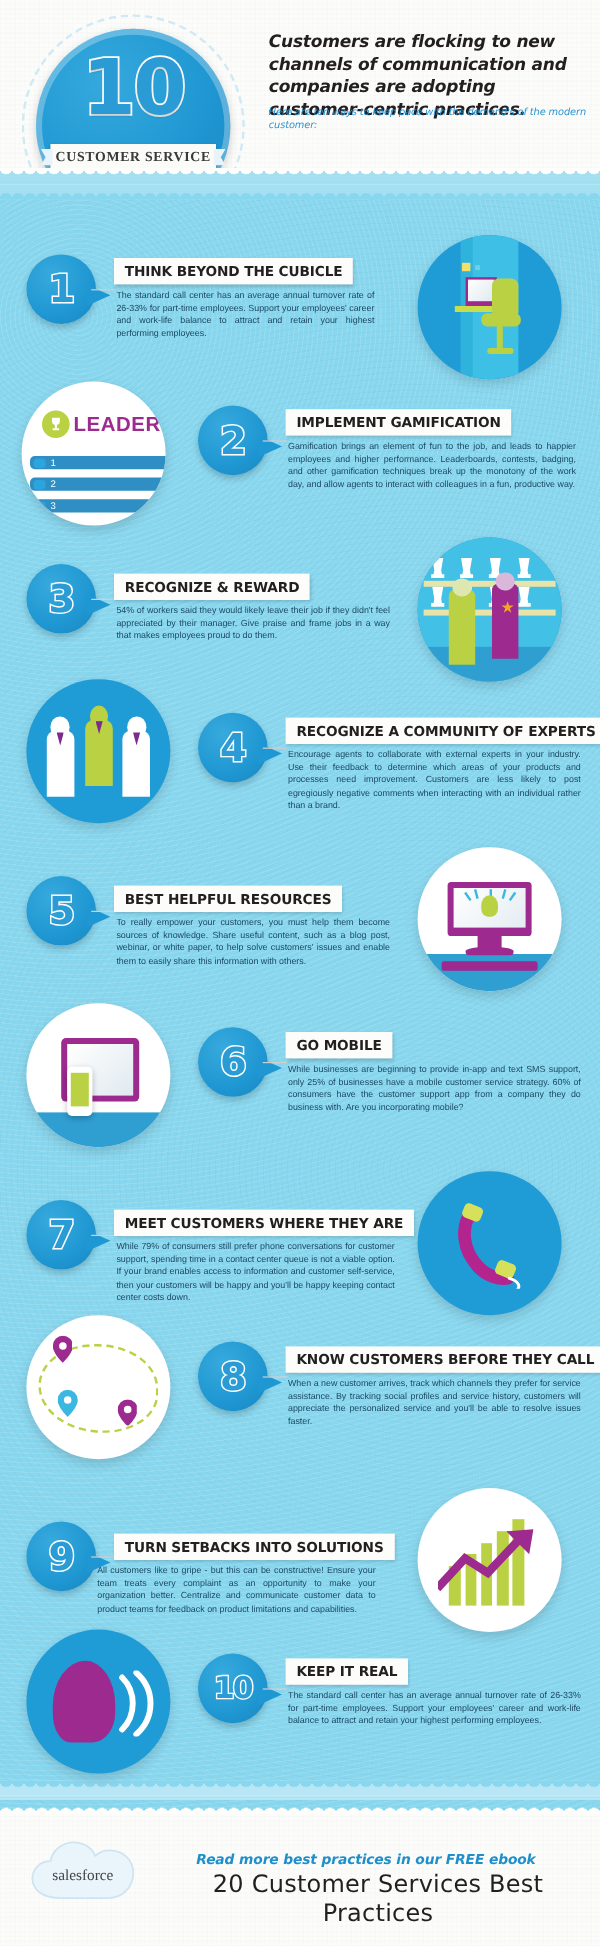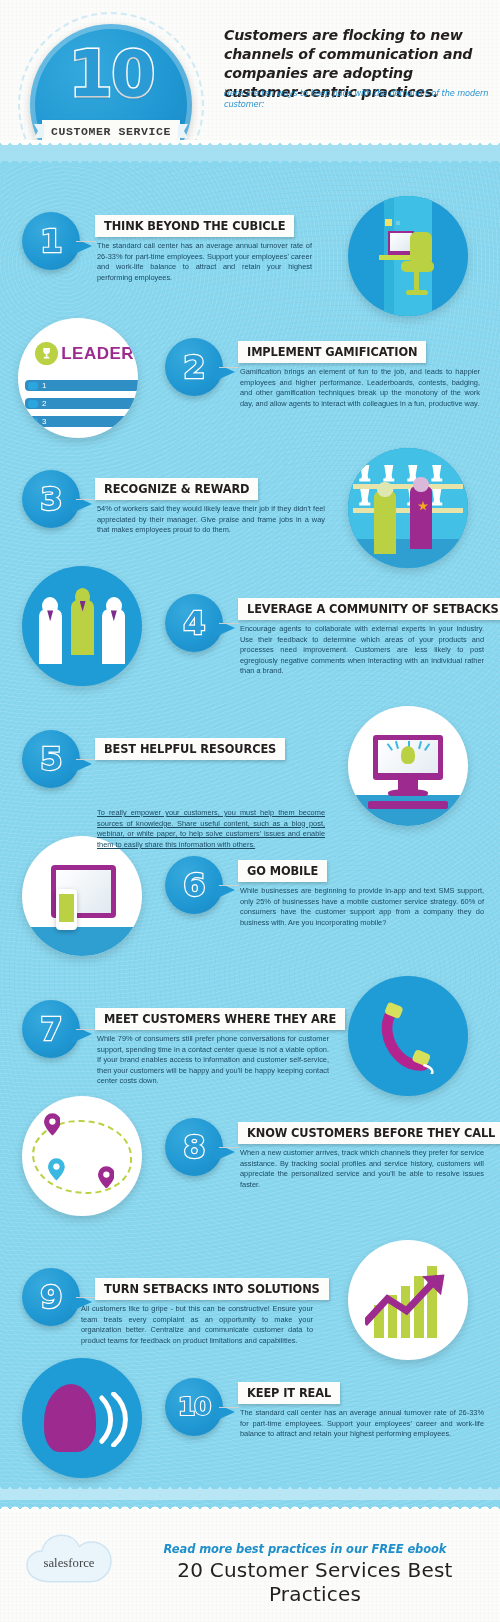--- a/index.html
+++ b/index.html
@@ -60,21 +60,21 @@
     letter-spacing: -2px;
     text-shadow: 0 2px 2px rgba(0,0,0,.2);
   }
   .badge-banner {
     position: absolute; left: 12px; right: 12px; top: 96px; height: 22px;
     background: #fbfbf7;
     display: flex; align-items: center; justify-content: center;
     box-shadow: 0 1px 2px rgba(0,0,0,.2);
   }
   .badge-banner span {
-    font-family: Liberation Mono, monospace;
+    font-family: Liberation Serif, serif;
     font-weight: bold; font-size: 11.5px; color: #3a3a3a; letter-spacing: .6px;
   }
   .badge-banner::before, .badge-banner::after {
     content:""; position:absolute; top:4px; width:10px; height:14px; background:#e9f4fa;
   }
   .badge-banner::before { left:-8px; clip-path: polygon(0 0,100% 0,100% 100%,0 100%,40% 50%); }
   .badge-banner::after  { right:-8px; clip-path: polygon(0 0,100% 0,60% 50%,100% 100%,0 100%); }
   .badge-sub {
     position: absolute; left: 42px; right: 42px; top: 122px; height: 14px;
     background: #1a6f9e; display:flex; align-items:center; justify-content:center;
@@ -402,21 +402,21 @@
     <div class="p4h" style="left:70%; top:26%; background:#ffffff;"></div>
     <div class="p4t" style="left:74%; top:37%;"></div>
   </div>
   <div class="tip">
     <div class="num-bubble" style="left:165px; top:594px;">
       <div class="num-tail"></div>
       <span>4</span>
     </div>
     <div class="connector" style="left:219px; top:623px; width:20px;"></div>
     <div class="tip-head" style="left:238px; top:598px;">
-      <span>LEVERAGE A COMMUNITY OF SETBACKS</span>
+      <span>RECOGNIZE A COMMUNITY OF EXPERTS</span>
     </div>
     <div class="tip-body" style="left:240px; top:624px; width:244px;">Encourage agents to collaborate with external experts in your industry. Use their feedback to determine which areas of your products and processes need improvement. Customers are less likely to post egregiously negative comments when interacting with an individual rather than a brand.</div>
   </div>
 
   <div class="ill white" style="left:348px; top:706px; width:120px; height:120px;">
     <div class="mo-bottom-blue"></div>
     <div class="mo-body"></div>
     <div class="mo-screen"></div>
     <div class="mo-ray" style="left:34%; top:31%; transform:rotate(-35deg);"></div>
     <div class="mo-ray" style="left:40%; top:29%; transform:rotate(-15deg);"></div>
@@ -430,21 +430,21 @@
   </div>
   <div class="tip">
     <div class="num-bubble" style="left:22px; top:730px;">
       <div class="num-tail"></div>
       <span>5</span>
     </div>
     <div class="connector" style="left:76px; top:759px; width:20px;"></div>
     <div class="tip-head" style="left:95px; top:738px;">
       <span>BEST HELPFUL RESOURCES</span>
     </div>
-    <div class="tip-body" style="left:97px; top:808px; width:228px;text-decoration:underline;">To really empower your customers, you must help them become sources of knowledge. Share useful content, such as a blog post, webinar, or white paper, to help solve customers' issues and enable them to easily share this information with others.</div>
+    <div class="tip-body" style="left:97px; top:764px; width:228px;">To really empower your customers, you must help them become sources of knowledge. Share useful content, such as a blog post, webinar, or white paper, to help solve customers' issues and enable them to easily share this information with others.</div>
   </div>
 
   <div class="ill white" style="left:22px; top:836px; width:120px; height:120px;">
     <div class="mo-bottom-blue" style="height:24%;"></div>
     <div class="tb"></div>
     <div class="tb-sc"></div>
     <div class="ph"></div>
     <div class="ph-sc"></div>
   </div>
   <div class="tip">

